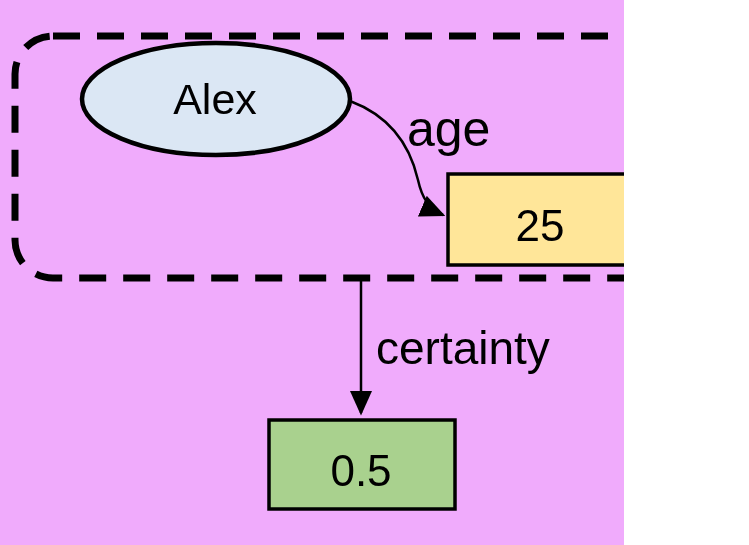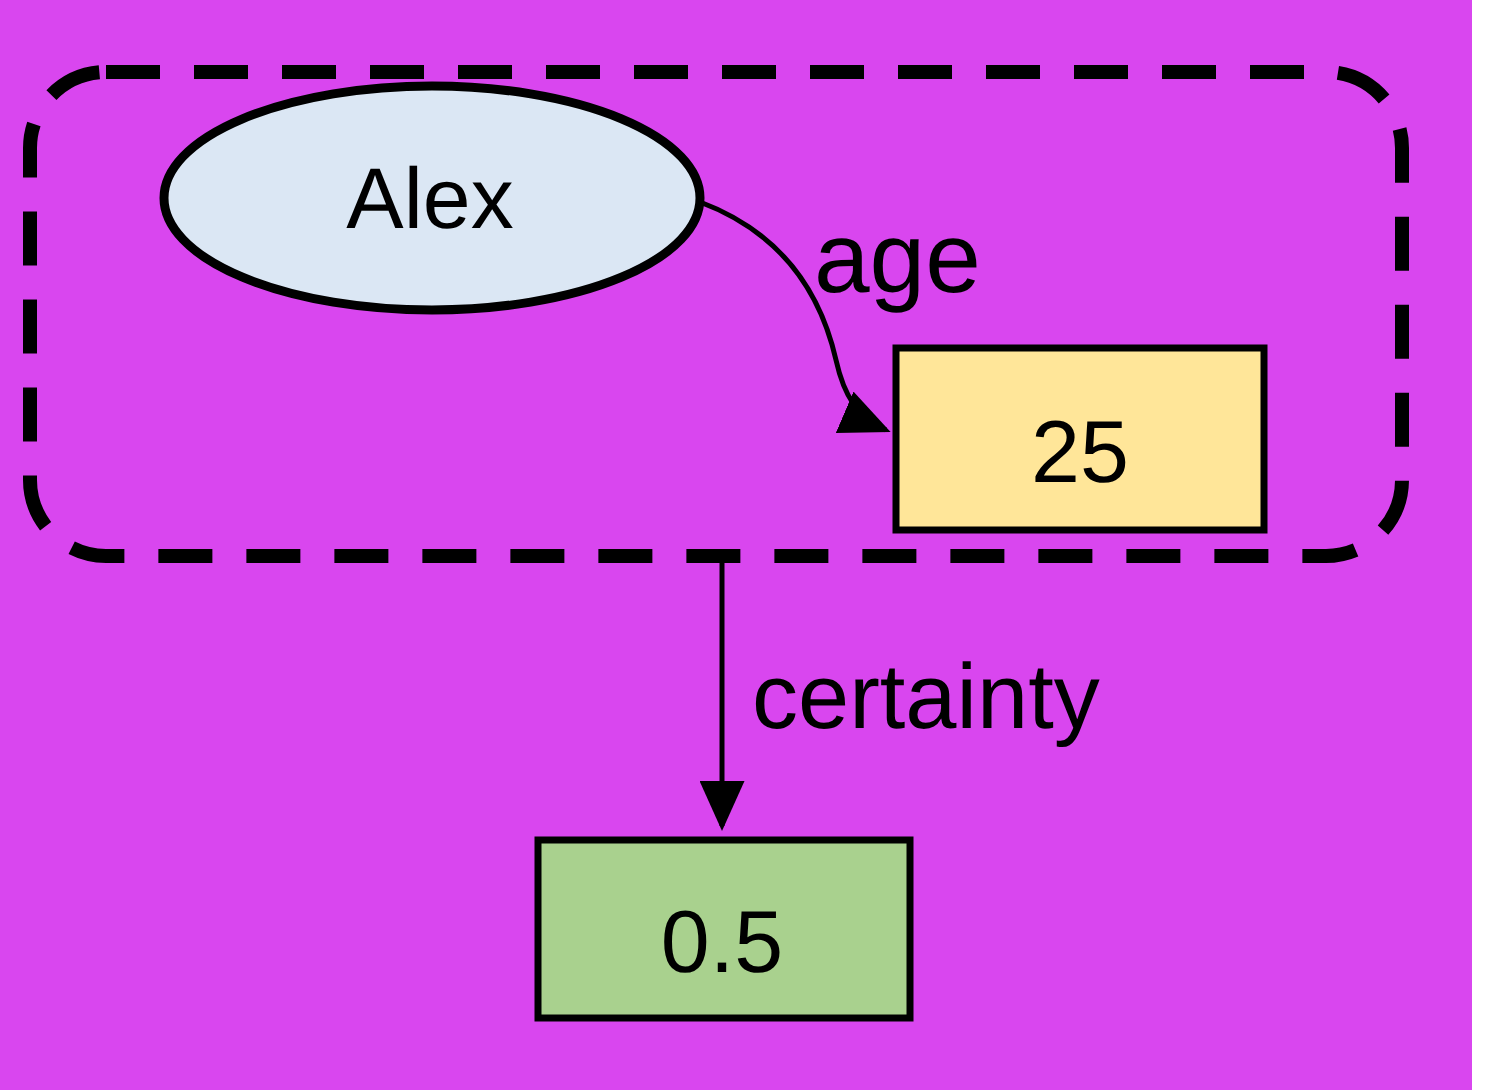--- a/index.html
+++ b/index.html
@@ -3,23 +3,23 @@
 <meta charset="utf-8">
 <style>
   html, body {
     margin: 0;
     padding: 0;
     background: #ffffff;
     font-family: "Liberation Sans", sans-serif;
   }
   .stage {
     position: relative;
-    width: 736px;
+    width: 624px;
     height: 545px;
-    background: #d946ef;
+    background: #f0abfc;
     overflow: hidden;
   }
   svg { display: block; }
   text {
     font-family: "Liberation Sans", sans-serif;
     fill: #000000;
   }
   .node-label   { font-size: 43px; }
   .value-label  { font-size: 44px; }
   .edge-label-age       { font-size: 50px; }

